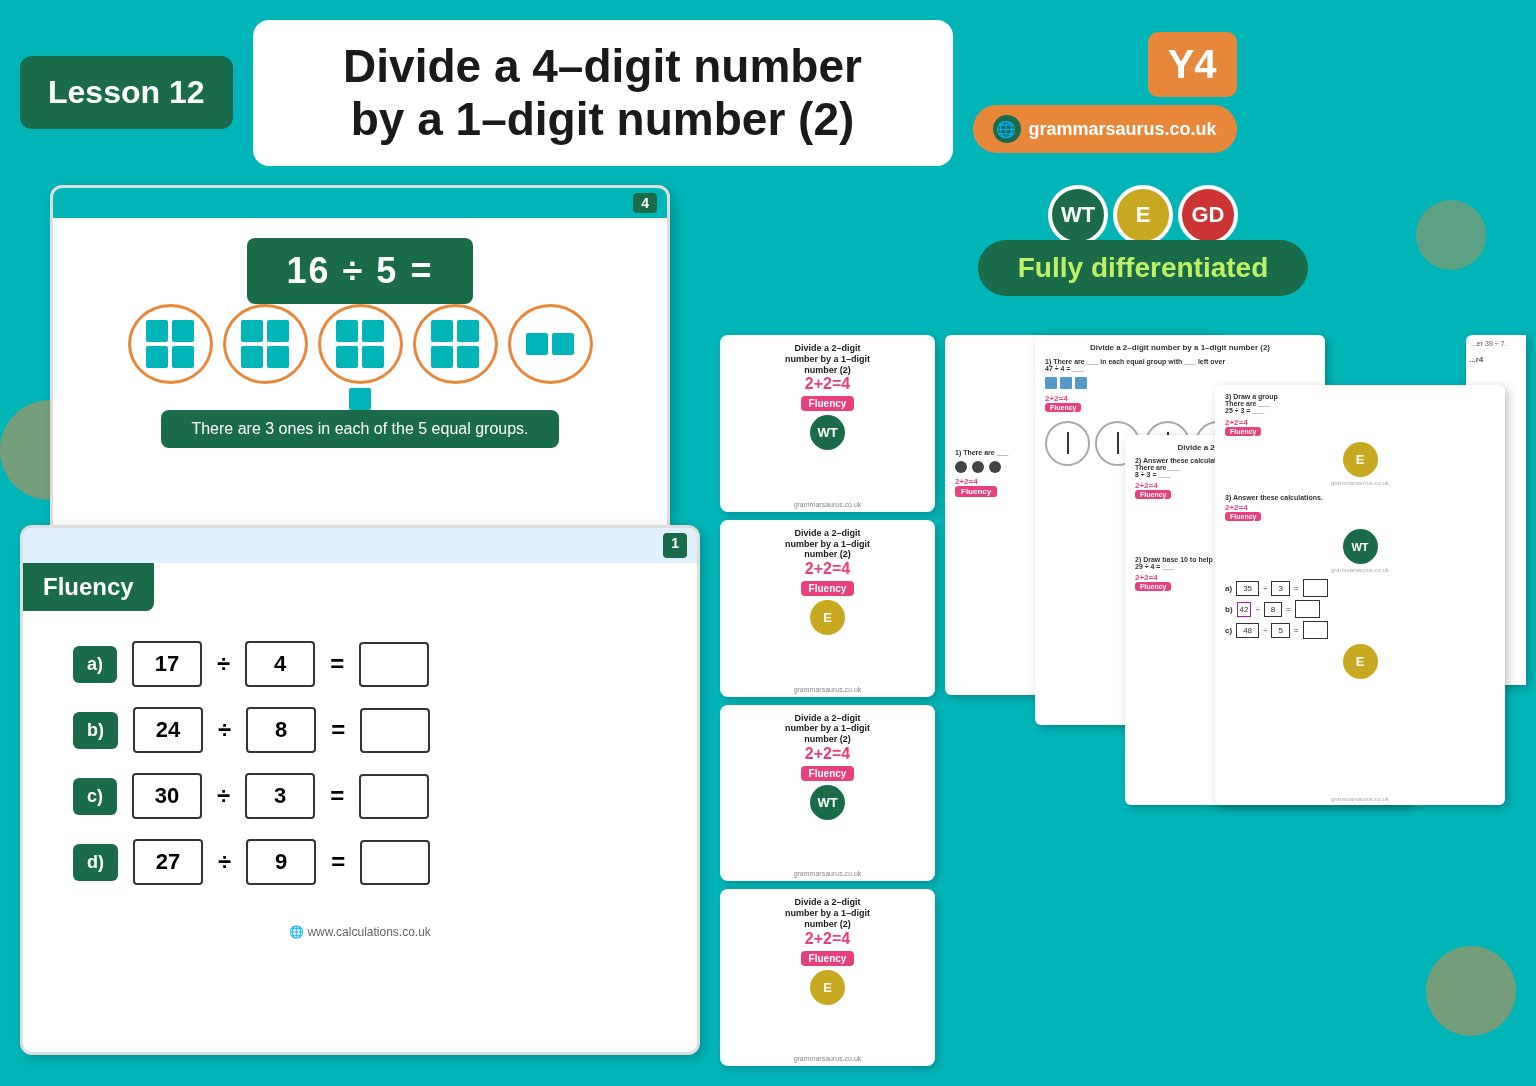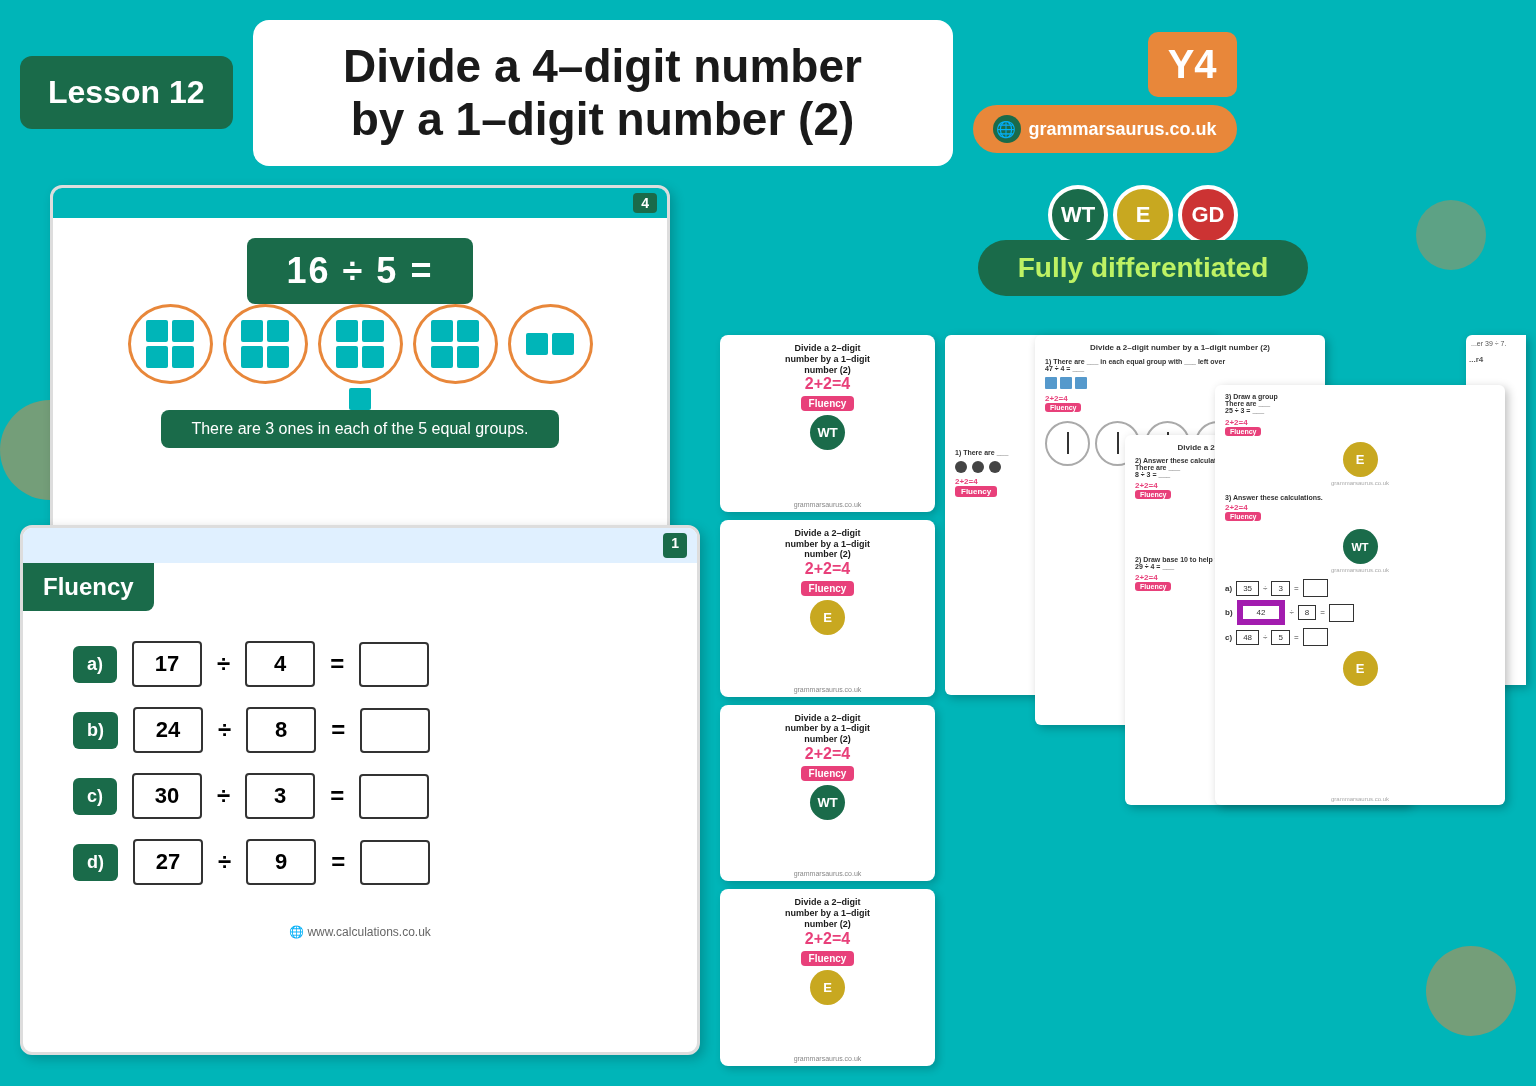--- a/index.html
+++ b/index.html
@@ -773,21 +773,21 @@
             <div style="display:flex;align-items:center;gap:4px;margin:3px 0;font-size:8px;">
               <span style="font-size:8px;font-weight:700;">a)</span>
               <div style="border:1px solid #333;padding:2px 6px;font-size:8px;">35</div>
               <span>÷</span>
               <div style="border:1px solid #333;padding:2px 6px;font-size:8px;">3</div>
               <span>=</span>
               <div style="border:1px solid #333;width:25px;height:18px;"></div>
             </div>
             <div style="display:flex;align-items:center;gap:4px;margin:3px 0;font-size:8px;">
               <span style="font-size:8px;font-weight:700;">b)</span>
-              <div style="border:6px solid #a21caf;padding:2px 14px;font-size:8px;">42</div>
+              <div style="border:1px solid #a21caf;padding:2px 2px;font-size:8px;">42</div>
               <span>÷</span>
               <div style="border:1px solid #333;padding:2px 6px;font-size:8px;">8</div>
               <span>=</span>
               <div style="border:1px solid #333;width:25px;height:18px;"></div>
             </div>
             <div style="display:flex;align-items:center;gap:4px;margin:3px 0;font-size:8px;">
               <span style="font-size:8px;font-weight:700;">c)</span>
               <div style="border:1px solid #333;padding:2px 6px;font-size:8px;">48</div>
               <span>÷</span>
               <div style="border:1px solid #333;padding:2px 6px;font-size:8px;">5</div>

